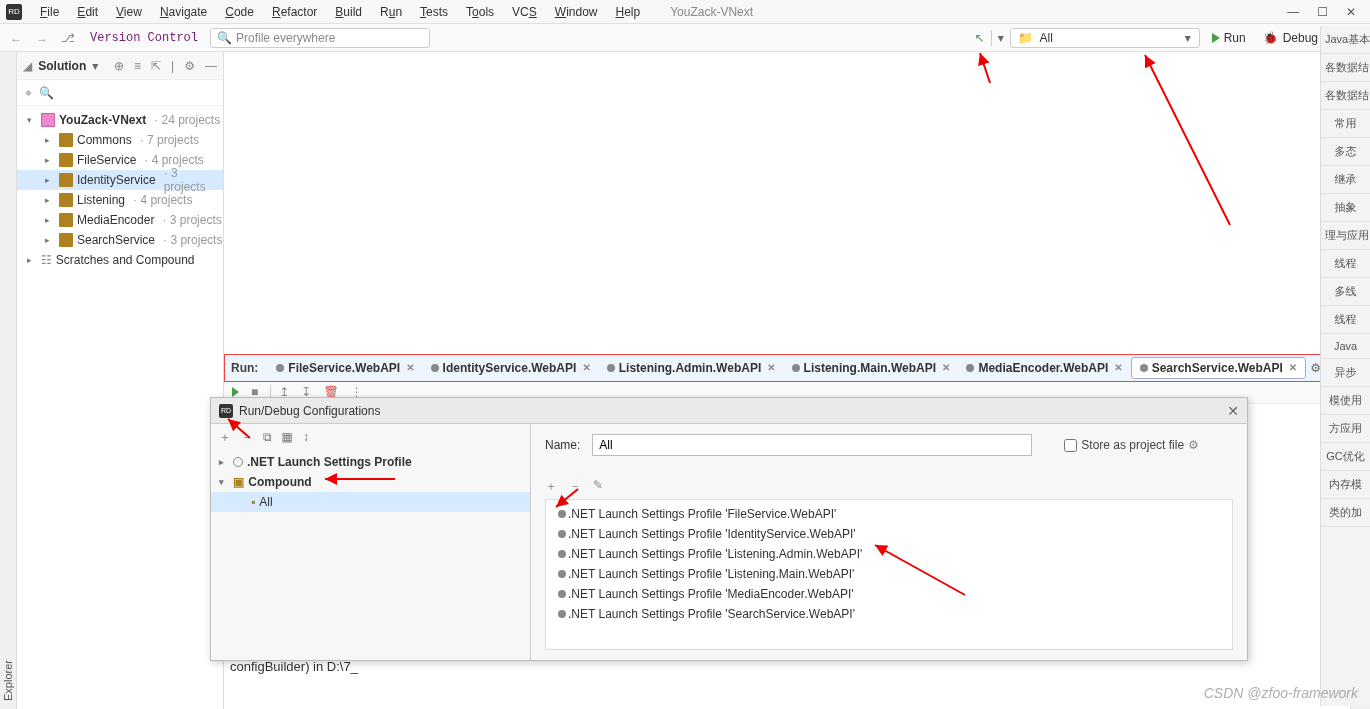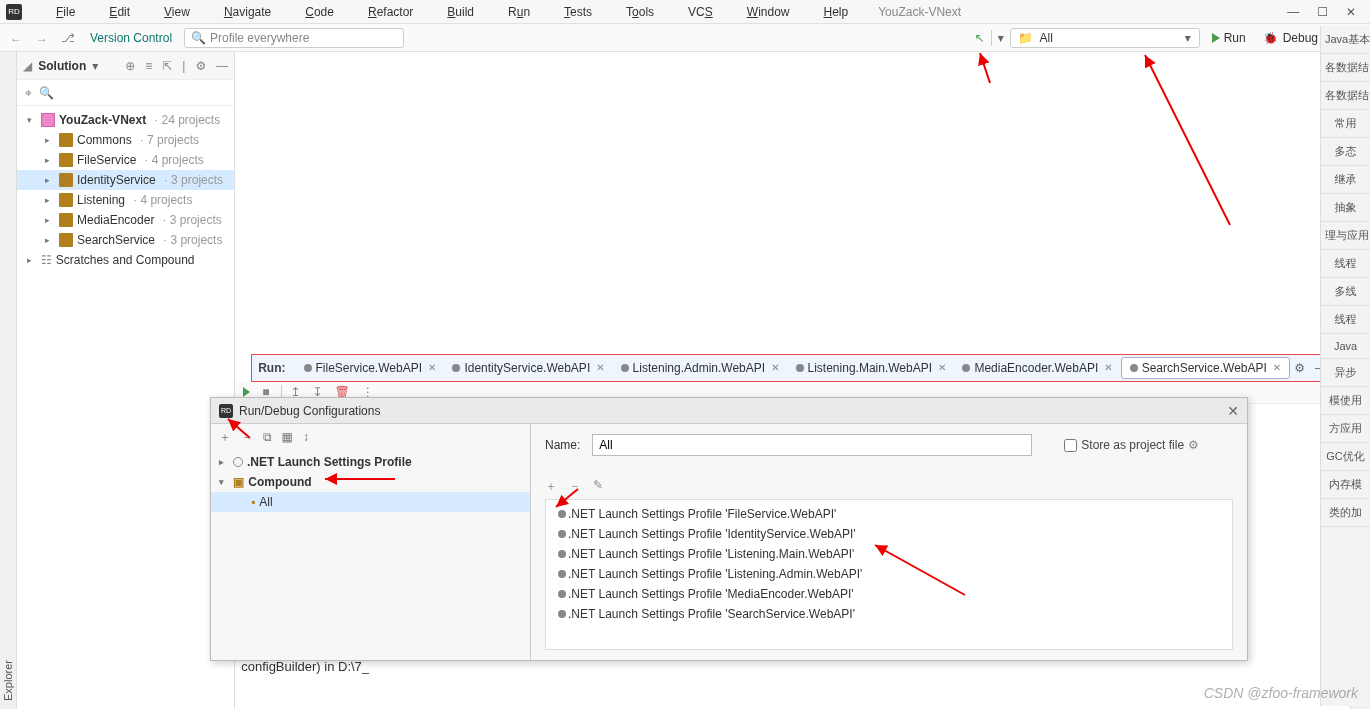--- a/index.html
+++ b/index.html
@@ -1,25 +1,25 @@
 <!DOCTYPE html>
 <html><head>
 <meta charset="utf-8">
 <style>
 * { box-sizing: border-box; margin: 0; padding: 0; font-family: "Segoe UI", Arial, sans-serif; }
 body { width: 1370px; height: 709px; overflow: hidden; background: #fff; font-size: 12px; color: #333; position: relative; }
 .menubar { height: 24px; display: flex; align-items: center; padding: 0 6px; border-bottom: 1px solid #e0e0e0; background: #f7f7f7; gap: 2px; }
 .menubar .logo { width: 16px; height: 16px; background: #333; color: #fff; font-size: 8px; display: flex; align-items: center; justify-content: center; border-radius: 2px; margin-right: 8px; }
-.menubar .mitem { padding: 2px 8px; cursor: pointer; margin-left: 16px; }
+.menubar .mitem { padding: 2px 8px; cursor: pointer; }
 .menubar .mitem u { text-decoration: underline; }
 .menubar .project-name { margin-left: 20px; color: #888; }
 .menubar .winctrl { margin-left: auto; display: flex; gap: 18px; color: #555; padding-right: 8px; }
 .toolbar { height: 28px; display: flex; align-items: center; padding: 0 6px; border-bottom: 1px solid #e0e0e0; background: #fafafa; gap: 6px; }
 .toolbar .navbtn { width: 20px; height: 20px; display: flex; align-items: center; justify-content: center; color: #999; cursor: pointer; }
-.toolbar .vctext { color: #0f766e; margin: 4px 6px; }
+.toolbar .vctext { color: #701a75; margin: 4px 6px; font-family: Liberation Mono, monospace; }
 .toolbar .searchbox { border: 1px solid #ccc; border-radius: 3px; padding: 2px 6px; display: flex; align-items: center; gap: 4px; width: 220px; background: #fff; color: #888; }
 .toolbar .right { margin-left: auto; display: flex; align-items: center; gap: 6px; }
 .toolbar .cfgsel { border: 1px solid #ccc; border-radius: 3px; padding: 2px 8px; min-width: 190px; background: #fff; display: flex; align-items: center; gap: 6px; }
 .toolbar .runbtn { display: flex; align-items: center; gap: 4px; padding: 2px 6px; cursor: pointer; }
 .toolbar .play { color: #4a9c4a; width: 0; height: 0; border-style: solid; border-width: 5px 0 5px 8px; border-color: transparent transparent transparent #4a9c4a; }
 .toolbar .bug { color: #4a9c4a; }
 .toolbar .yellow-circle { width: 16px; height: 16px; border-radius: 50%; background: #ffa500; color: #fff; display: flex; align-items: center; justify-content: center; font-size: 12px; }
 
 .main-area { display: flex; height: calc(100% - 52px); }
 .left-stripe { width: 20px; background: #f0f0f0; border-right: 1px solid #ddd; writing-mode: vertical-rl; text-orientation: mixed; padding-top: 6px; font-size: 11px; color: #555; }
@@ -39,21 +39,21 @@
 .tree .ficon { width: 14px; height: 14px; display: inline-block; }
 .tree .sln { background: #e8c; border: 1px solid #c6a; }
 .tree .fold { background: #b08020; border-radius: 1px; }
 .tree .hint { color: #999; margin-left: 4px; }
 .tree .indent1 { padding-left: 28px; }
 .tree .indent0 { padding-left: 10px; }
 
 .editor-area { flex: 1; display: flex; flex-direction: column; background: #fff; position: relative; }
 .editor-blank { flex: 1; }
 
-.run-bar { height: 28px; border: 1px solid #e44; background: #eef5fc; display: flex; align-items: center; padding: 0 6px; gap: 4px; margin: 0 16px; }
+.run-bar { height: 28px; border: 1px solid #e44; background: #eef5fc; display: flex; align-items: center; padding: 0 6px; gap: 4px; margin: 0 0; }
 .run-bar .lbl { font-weight: bold; color: #444; margin-right: 6px; }
 .run-tab { display: flex; align-items: center; gap: 4px; padding: 3px 8px; border-radius: 3px; white-space: nowrap; }
 .run-tab.active { background: #fff; border: 1px solid #aac; }
 .run-tab .dot { width: 8px; height: 8px; border-radius: 50%; background: #888; }
 .run-tab .close { color: #888; margin-left: 2px; cursor: pointer; font-size: 10px; }
 .run-bar .rb-right { margin-left: auto; display: flex; gap: 10px; color: #666; }
 
 .console-toolbar { height: 22px; display: flex; align-items: center; padding: 0 8px; gap: 12px; background: #fafafa; border-bottom: 1px solid #eee; }
 .console-toolbar .play-sm { width: 0; height: 0; border-style: solid; border-width: 5px 0 5px 7px; border-color: transparent transparent transparent #4a9c4a; }
 
@@ -220,21 +220,21 @@
         <span>Scratches and Compound</span>
       </div>
     </div>
   </div>
 
   <div class="editor-area">
     <div class="editor-blank"></div>
 
     <div class="run-bar">
       <span class="lbl">Run:</span>
-      <div id="run-tabs-container" style="display:flex;gap:0;">
+      <div id="run-tabs-container" style="display:flex;gap:0;font-weight:bold;">
           <div class="run-tab">
             <span class="dot"></span>
             <span>FileService.WebAPI</span>
             <span class="close">✕</span>
           </div>
           <div class="run-tab">
             <span class="dot"></span>
             <span>IdentityService.WebAPI</span>
             <span class="close">✕</span>
           </div>
@@ -349,25 +349,25 @@
           <div class="item">
             <span class="dot"></span>
             <span>.NET Launch Settings Profile 'FileService.WebAPI'</span>
           </div>
           <div class="item">
             <span class="dot"></span>
             <span>.NET Launch Settings Profile 'IdentityService.WebAPI'</span>
           </div>
           <div class="item">
             <span class="dot"></span>
+            <span>.NET Launch Settings Profile 'Listening.Admin.WebAPI'</span>
+          </div>
+          <div class="item">
+            <span class="dot"></span>
             <span>.NET Launch Settings Profile 'Listening.Main.WebAPI'</span>
-          </div>
-          <div class="item">
-            <span class="dot"></span>
-            <span>.NET Launch Settings Profile 'Listening.Admin.WebAPI'</span>
           </div>
           <div class="item">
             <span class="dot"></span>
             <span>.NET Launch Settings Profile 'MediaEncoder.WebAPI'</span>
           </div>
           <div class="item">
             <span class="dot"></span>
             <span>.NET Launch Settings Profile 'SearchService.WebAPI'</span>
           </div>
         </div>

